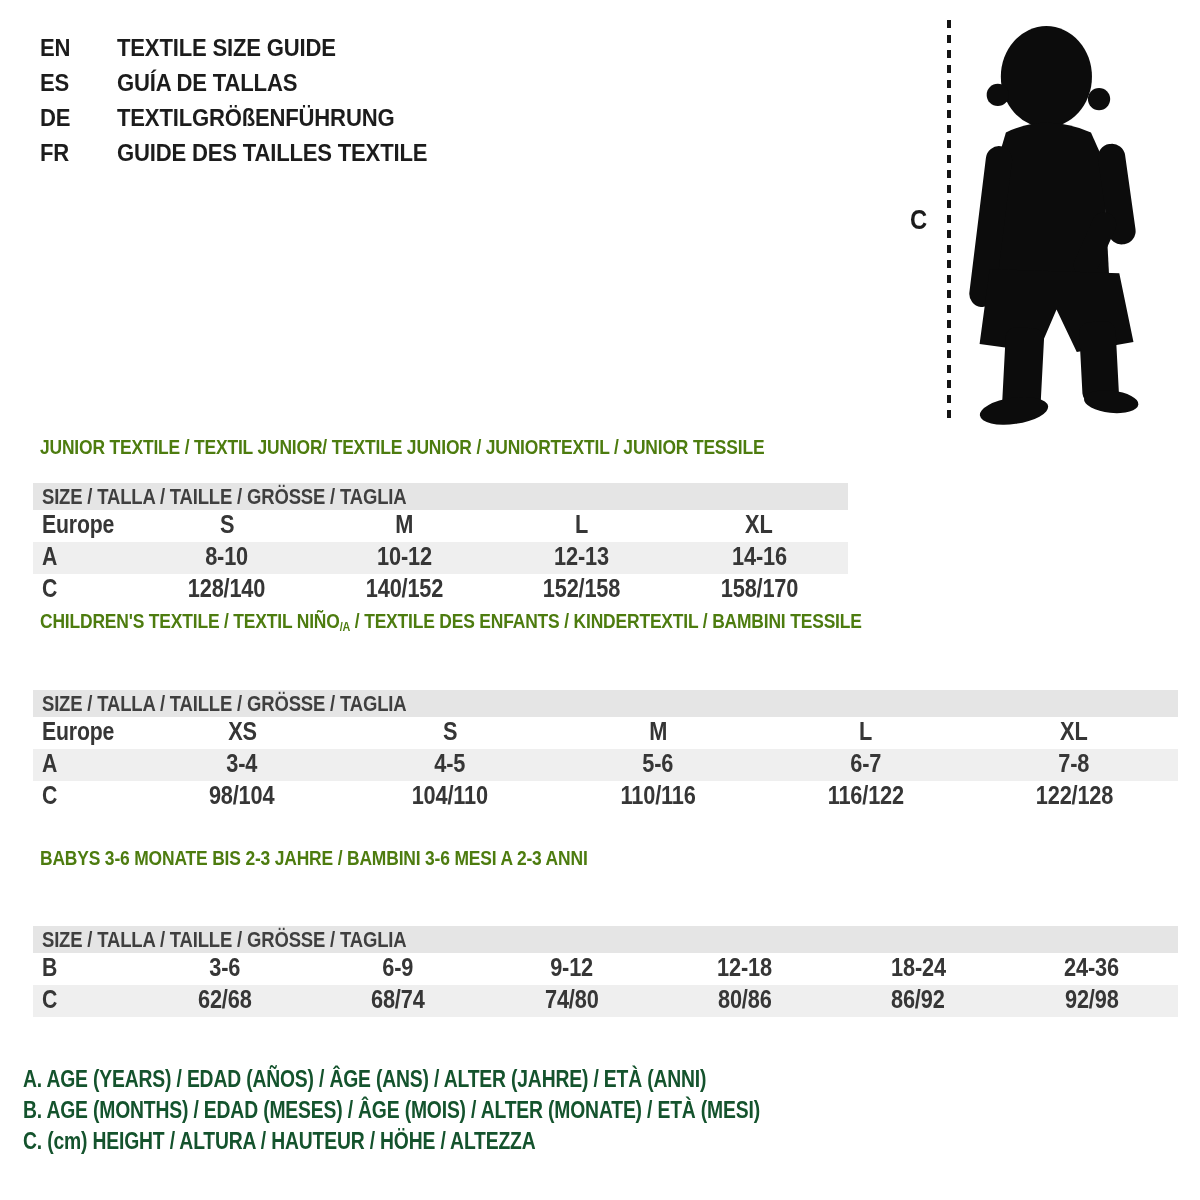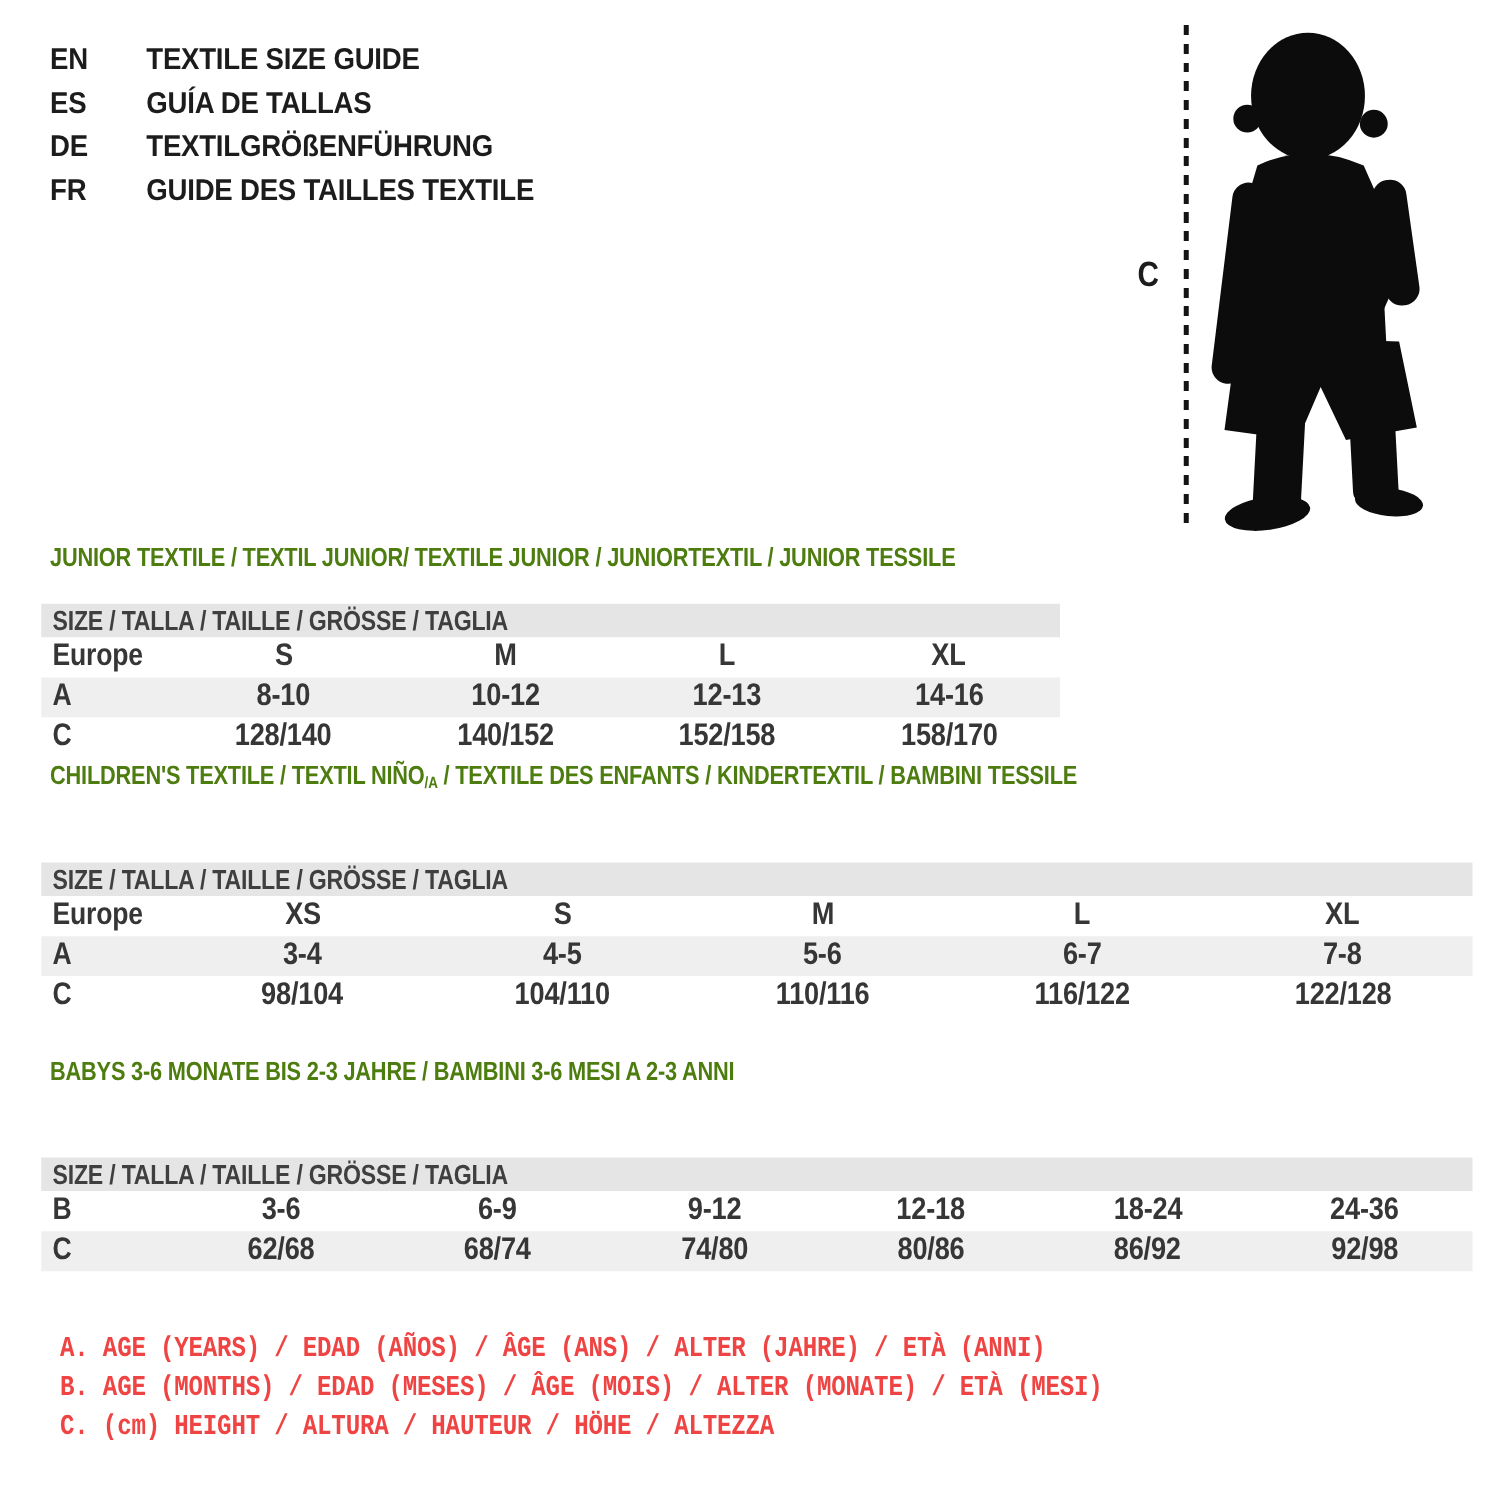--- a/index.html
+++ b/index.html
@@ -32,21 +32,21 @@
   
   .table{position:absolute;left:33px;}
   .thead{height:27px;background:#e5e5e5;line-height:28px;padding-left:9px;font-size:22px;color:#3f3f3f;}
   .thead .cnd{transform:scaleX(.84);}
   .trow{display:flex;align-items:flex-start;height:32px;font-size:25px;color:#363636;background:#ffffff;}
   .trow.alt{background:#efefef;}
   .c0{width:105px;padding-left:9px;box-sizing:border-box;text-align:left;}
   .cc{flex:1;text-align:center;}
 
   
-  .legend{position:absolute;left:48px;top:1064px;font-size:23px;line-height:31px;color:#ef4444;font-family:Liberation Mono, monospace;}
+  .legend{position:absolute;left:23px;top:1064px;font-size:23px;line-height:31px;color:#14532d;}
   .legend .cnd{transform:scaleX(.84);}
 </style>
 </head>
 <body>
 
 <div class="page">
 
   <div class="lang-block">
     <div class="lang-row">
       <span class="code"><span class="cnd">EN</span></span><span class="cnd">TEXTILE SIZE GUIDE</span>

